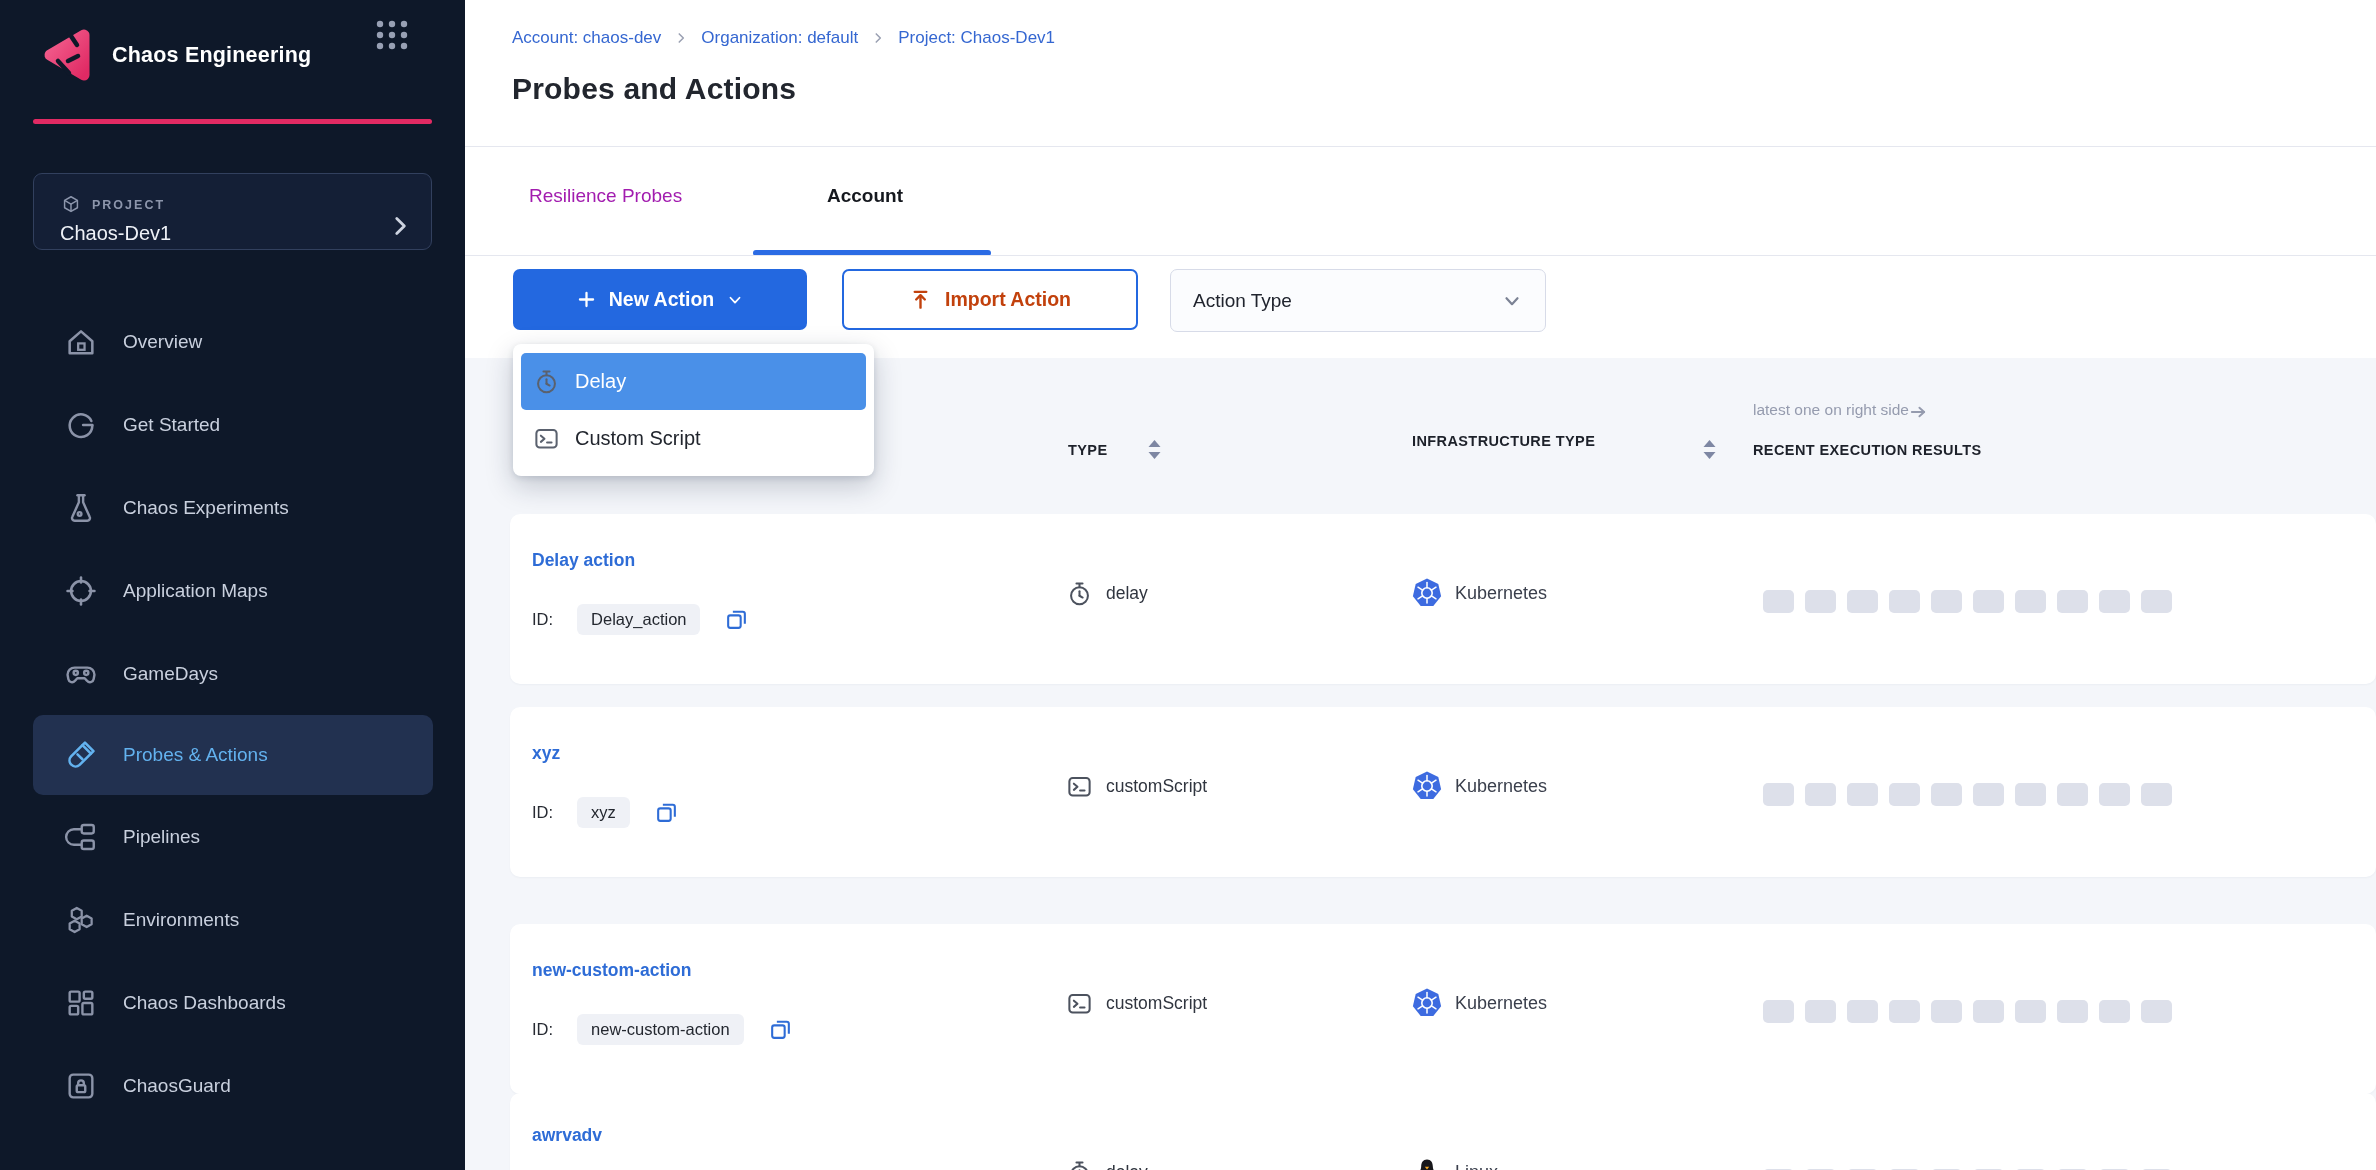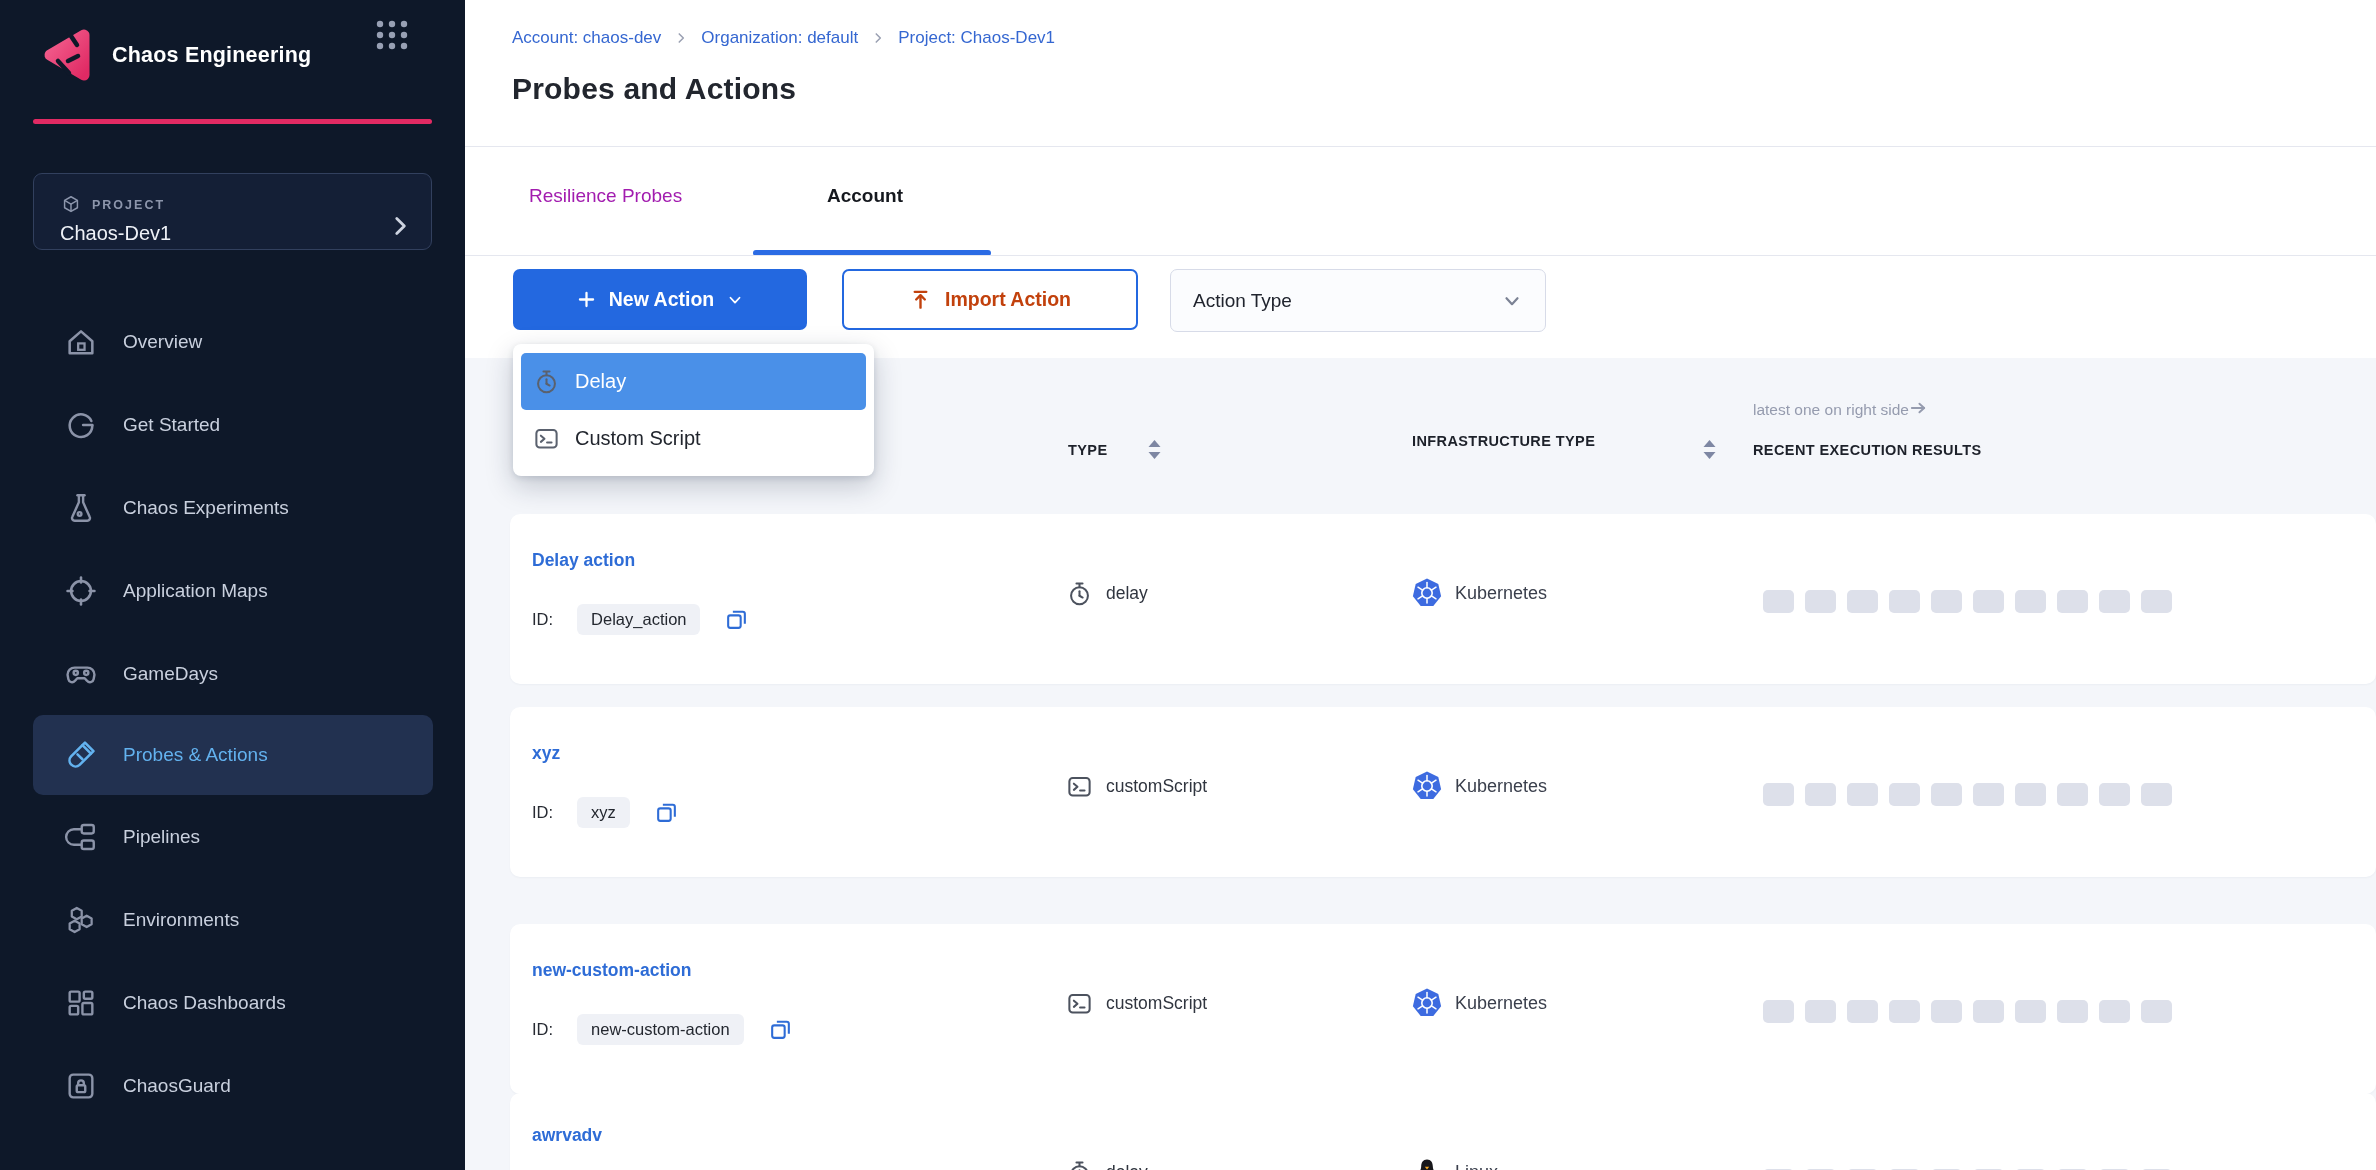--- a/index.html
+++ b/index.html
@@ -66,21 +66,21 @@
   .menu-ic { width:27px; height:27px; color:#5a616e; flex:0 0 27px; }
 
   
   .table-area { position:absolute; left:0; top:358px; width:100%; height:812px; background:#f4f6fa; }
   .th { position:absolute; font-size:14.5px; font-weight:bold; color:#1d212a; letter-spacing:.4px; }
   .th-type { left:603px; top:442px; }
   .th-infra { left:947px; top:428px; width:215px; line-height:1.9; }
   .sort-ic { position:absolute; width:15px; height:23px; cursor:pointer; }
   .sort-type { left:682px; top:438px; }
   .sort-infra { left:1237px; top:438px; }
-  .results-note { position:absolute; left:1288px; top:399px; display:flex; align-items:flex-start; gap:0;
+  .results-note { position:absolute; left:1288px; top:399px; display:flex; align-items:flex-end; gap:0;
                   font-size:15.5px; color:#959bae; }
   .note-arrow { width:18px; height:14px; color:#959bae; }
   .th-results { left:1288px; top:442px; }
   
   .th-type,.sort-type { top:84px; } .th-infra,.sort-infra { top:70px; }
   .results-note { top:43px; } .th-results { top:84px; }
   .sort-type { top:80px; } .sort-infra { top:80px; }
 
   .row-card { position:absolute; left:45px; width:1866px; height:170px; background:#ffffff;
               border-radius:10px; box-shadow:0 1px 2px rgba(30,40,70,.04); }

